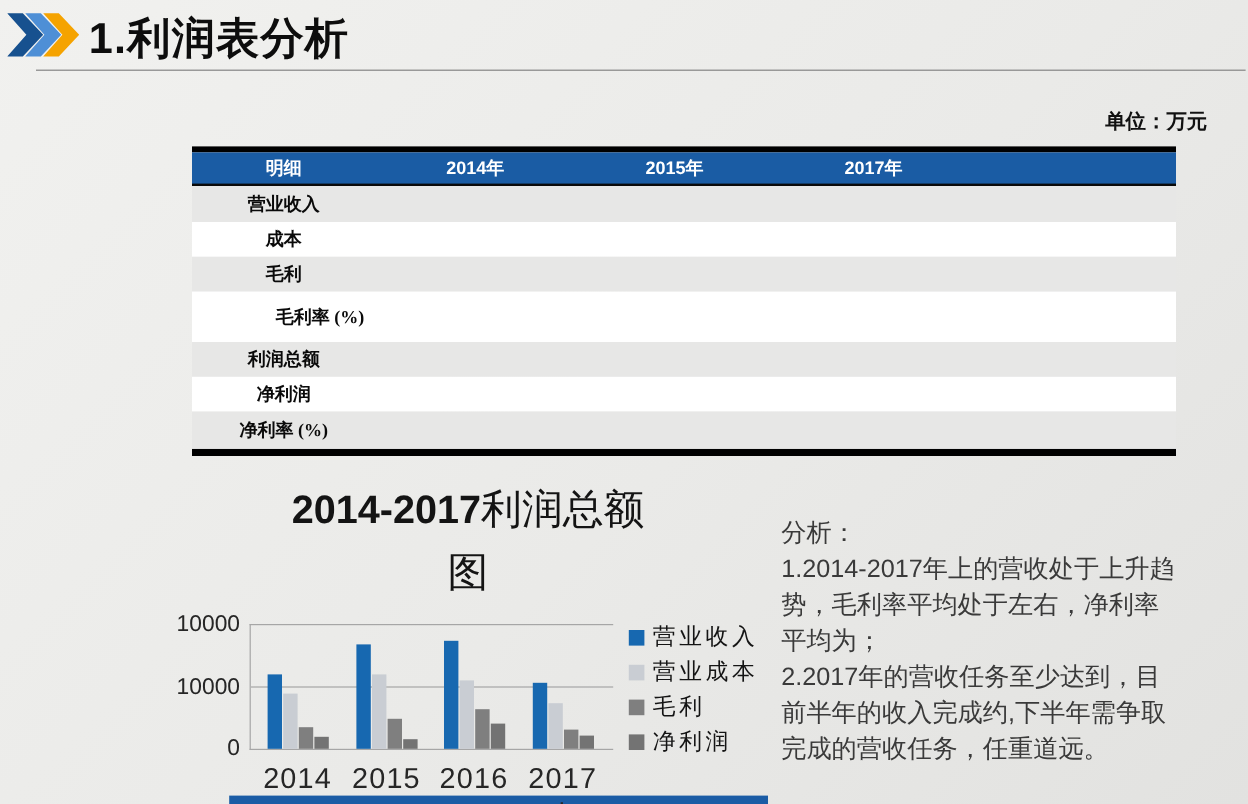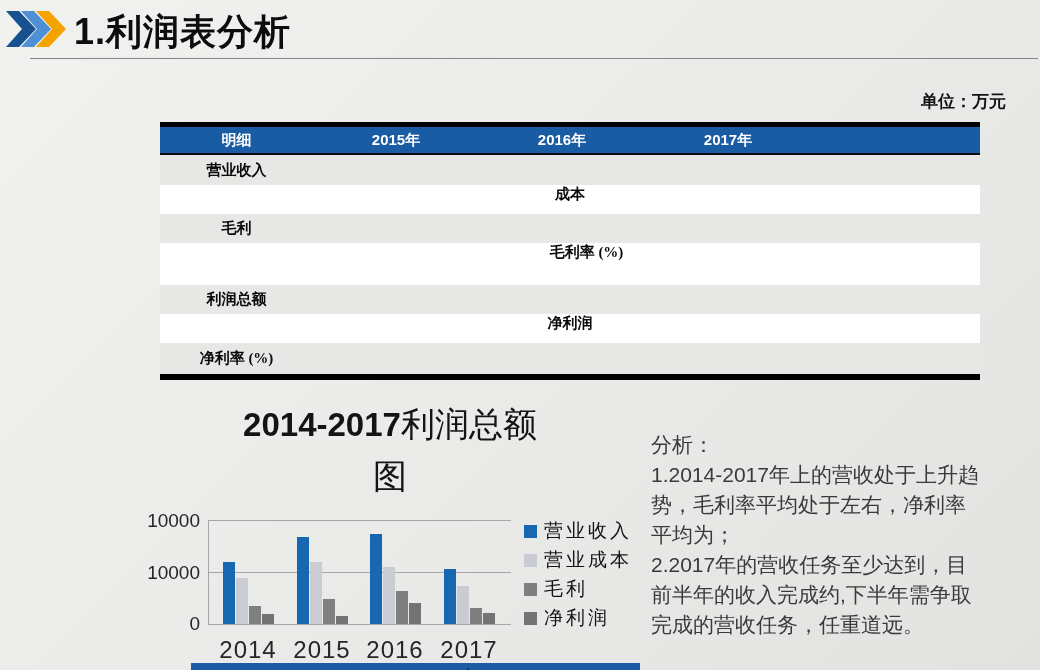--- a/index.html
+++ b/index.html
@@ -17,21 +17,21 @@
   .unit-label{right:34px;top:90px;font-size:17px;font-weight:bold;color:#111;
     font-family:"Liberation Serif",serif;}
   
   .fin-table{left:160px;top:122px;width:820px;border-top:5px solid #000;border-bottom:6px solid #000;}
   .thead{display:flex;height:26px;background:#1A5CA4;border-bottom:2px solid #0A0A0A;}
   .th{color:#fff;font-size:15px;font-weight:bold;display:flex;align-items:center;justify-content:center;}
   .th.c0{width:153px;}
   .th.cy{width:166px;}
   .trow{display:flex;align-items:center;}
   .trow.gray{background:#E7E7E6;}
-  .trow.white{background:#FFFFFF;flex-direction:column;}
+  .trow.white{background:#FFFFFF;}
   .row-label{width:153px;text-align:center;font-size:15px;font-weight:bold;color:#0A0A0A;
     font-family:"Liberation Serif",serif;}
   .tcell{width:166px;height:100%;}
   
   .chart-title{left:160px;top:402px;width:460px;text-align:center;line-height:46px;color:#141414;}
   .tnum{font-size:33px;font-weight:bold;font-family:"Liberation Sans",sans-serif;}
   .tcn{font-size:34px;font-family:"Liberation Serif",serif;}
   
   .plot{left:208px;top:520px;width:302px;height:103px;
     border-left:1px solid #A6A6A6;border-bottom:1px solid #A6A6A6;border-top:1px solid #A6A6A6;}
@@ -63,22 +63,22 @@
   </svg>
 
   <div class="abs page-title">1.利润表分析</div>
   <div class="abs divider"></div>
 
   <div class="abs unit-label">单位：万元</div>
 
   <div class="abs fin-table">
     <div class="thead">
       <div class="th c0">明细</div>
+      <div class="th cy">2014年</div>
       <div class="th cy">2015年</div>
-      <div class="th cy">2016年</div>
       <div class="th cy">2017年</div>
     </div>
     <div>
         <div class="trow gray" style="height: 30px;">
           <div class="row-label">营业收入</div>
           <div class="tcell"></div>
           <div class="tcell"></div>
           <div class="tcell"></div>
           <div class="tcell"></div>
         </div>

